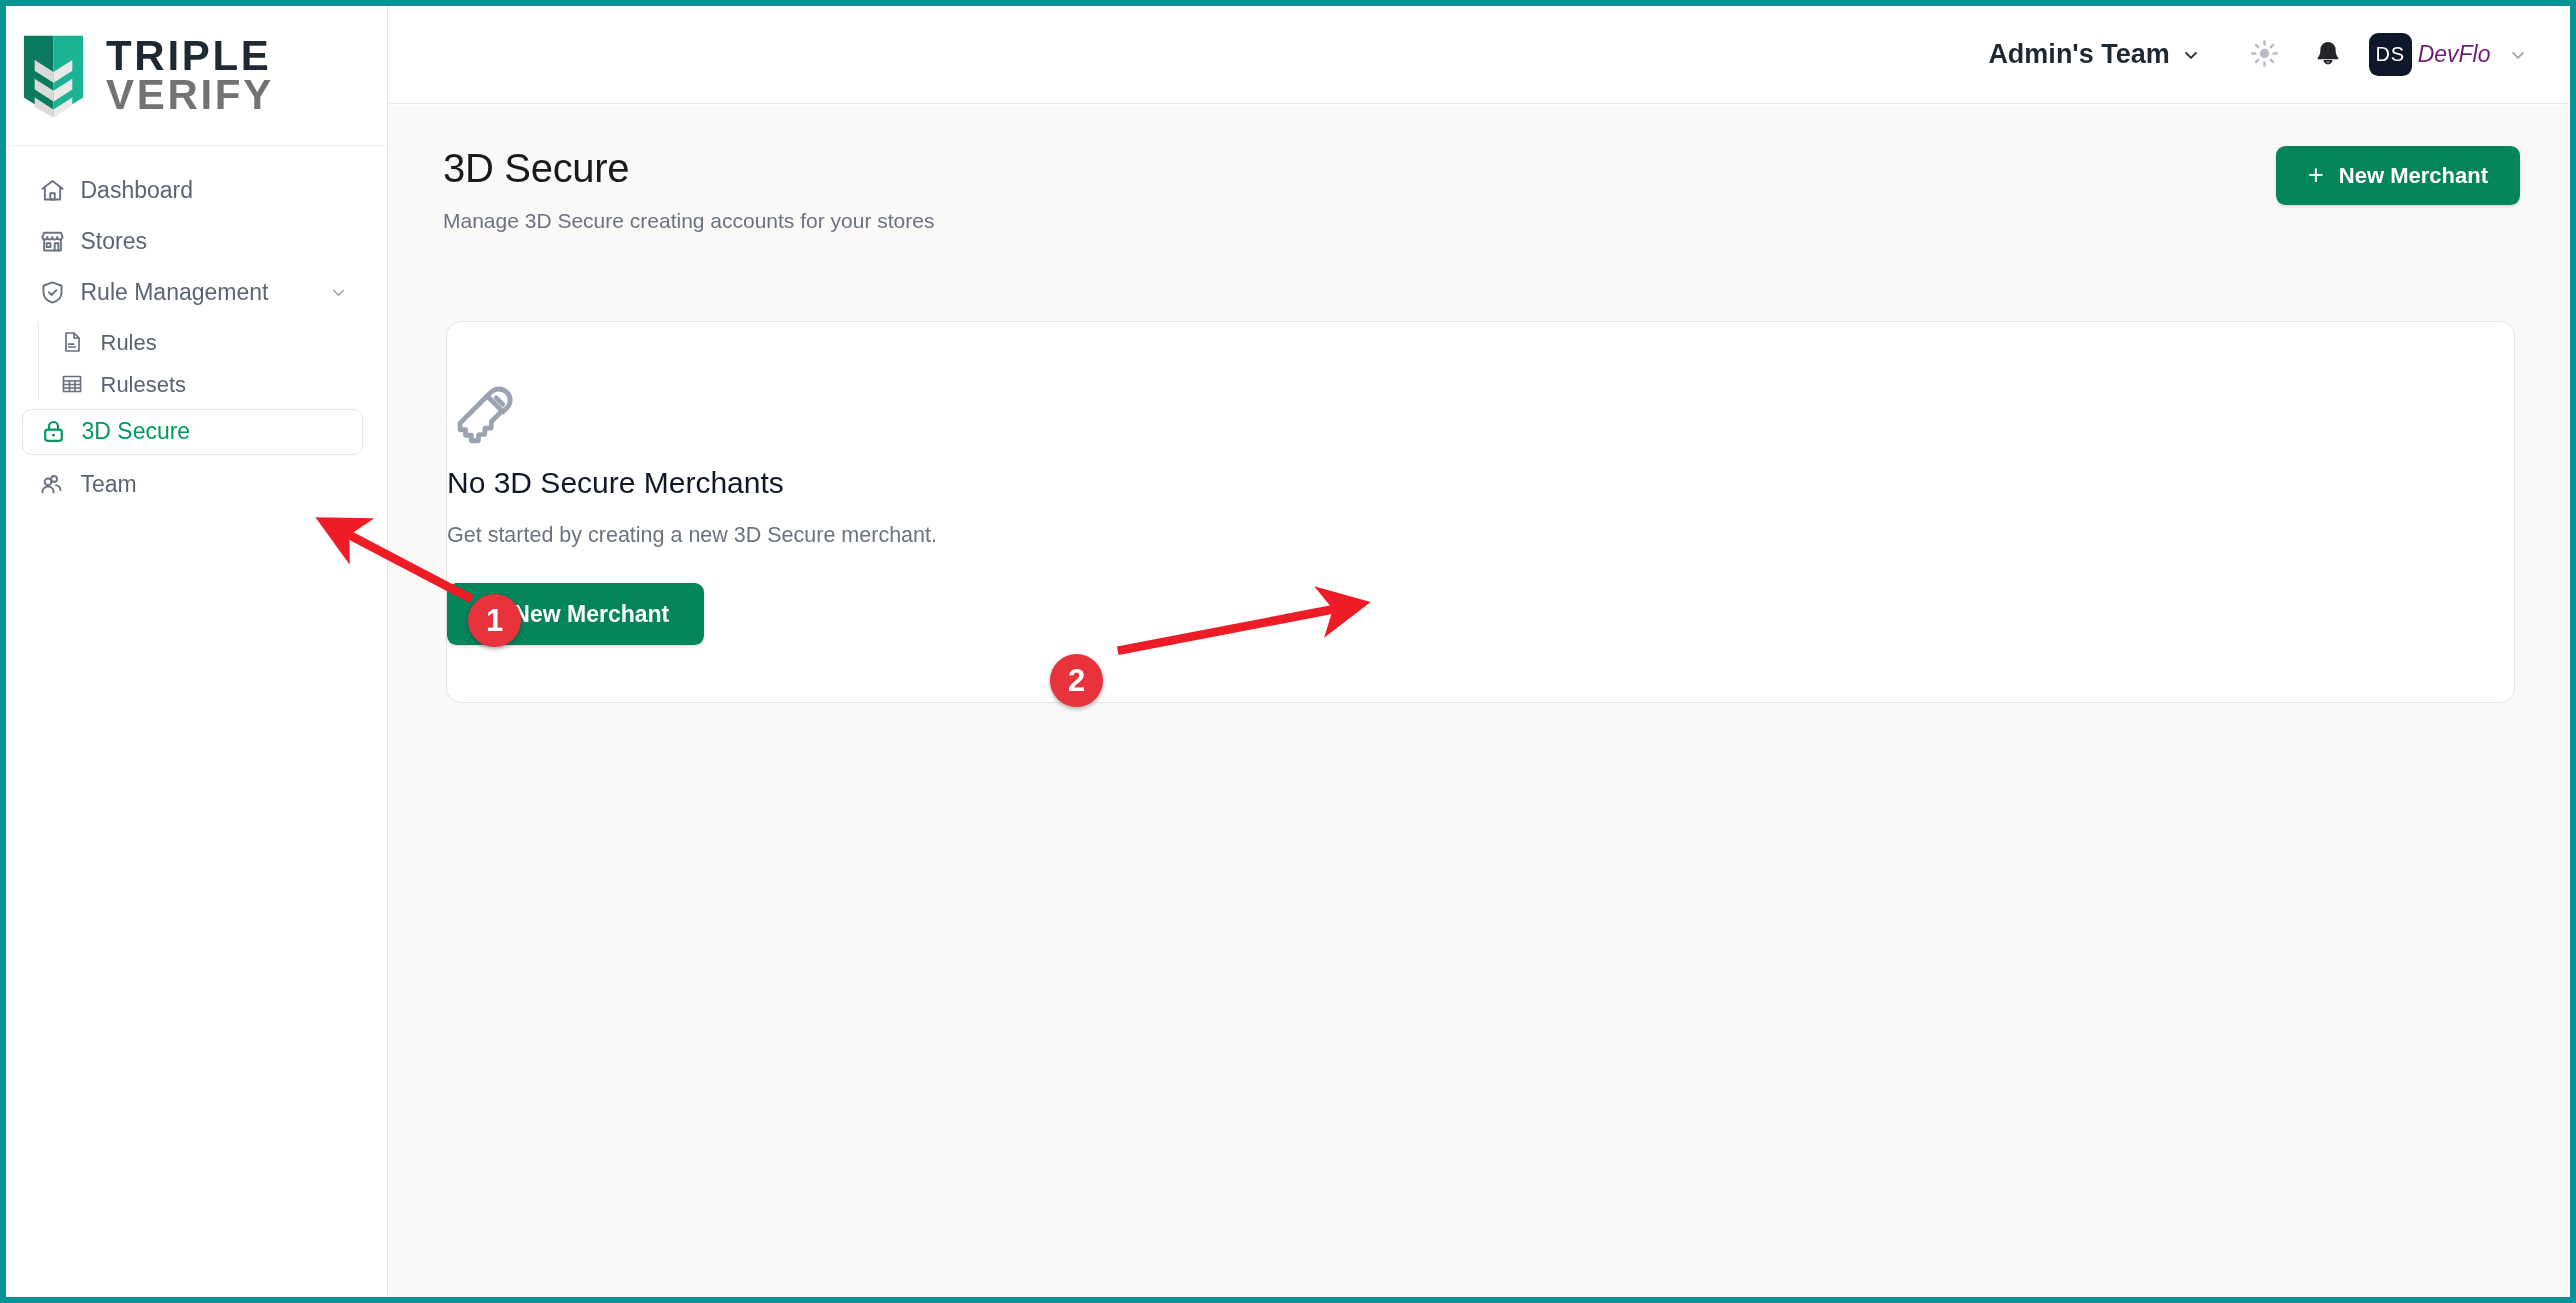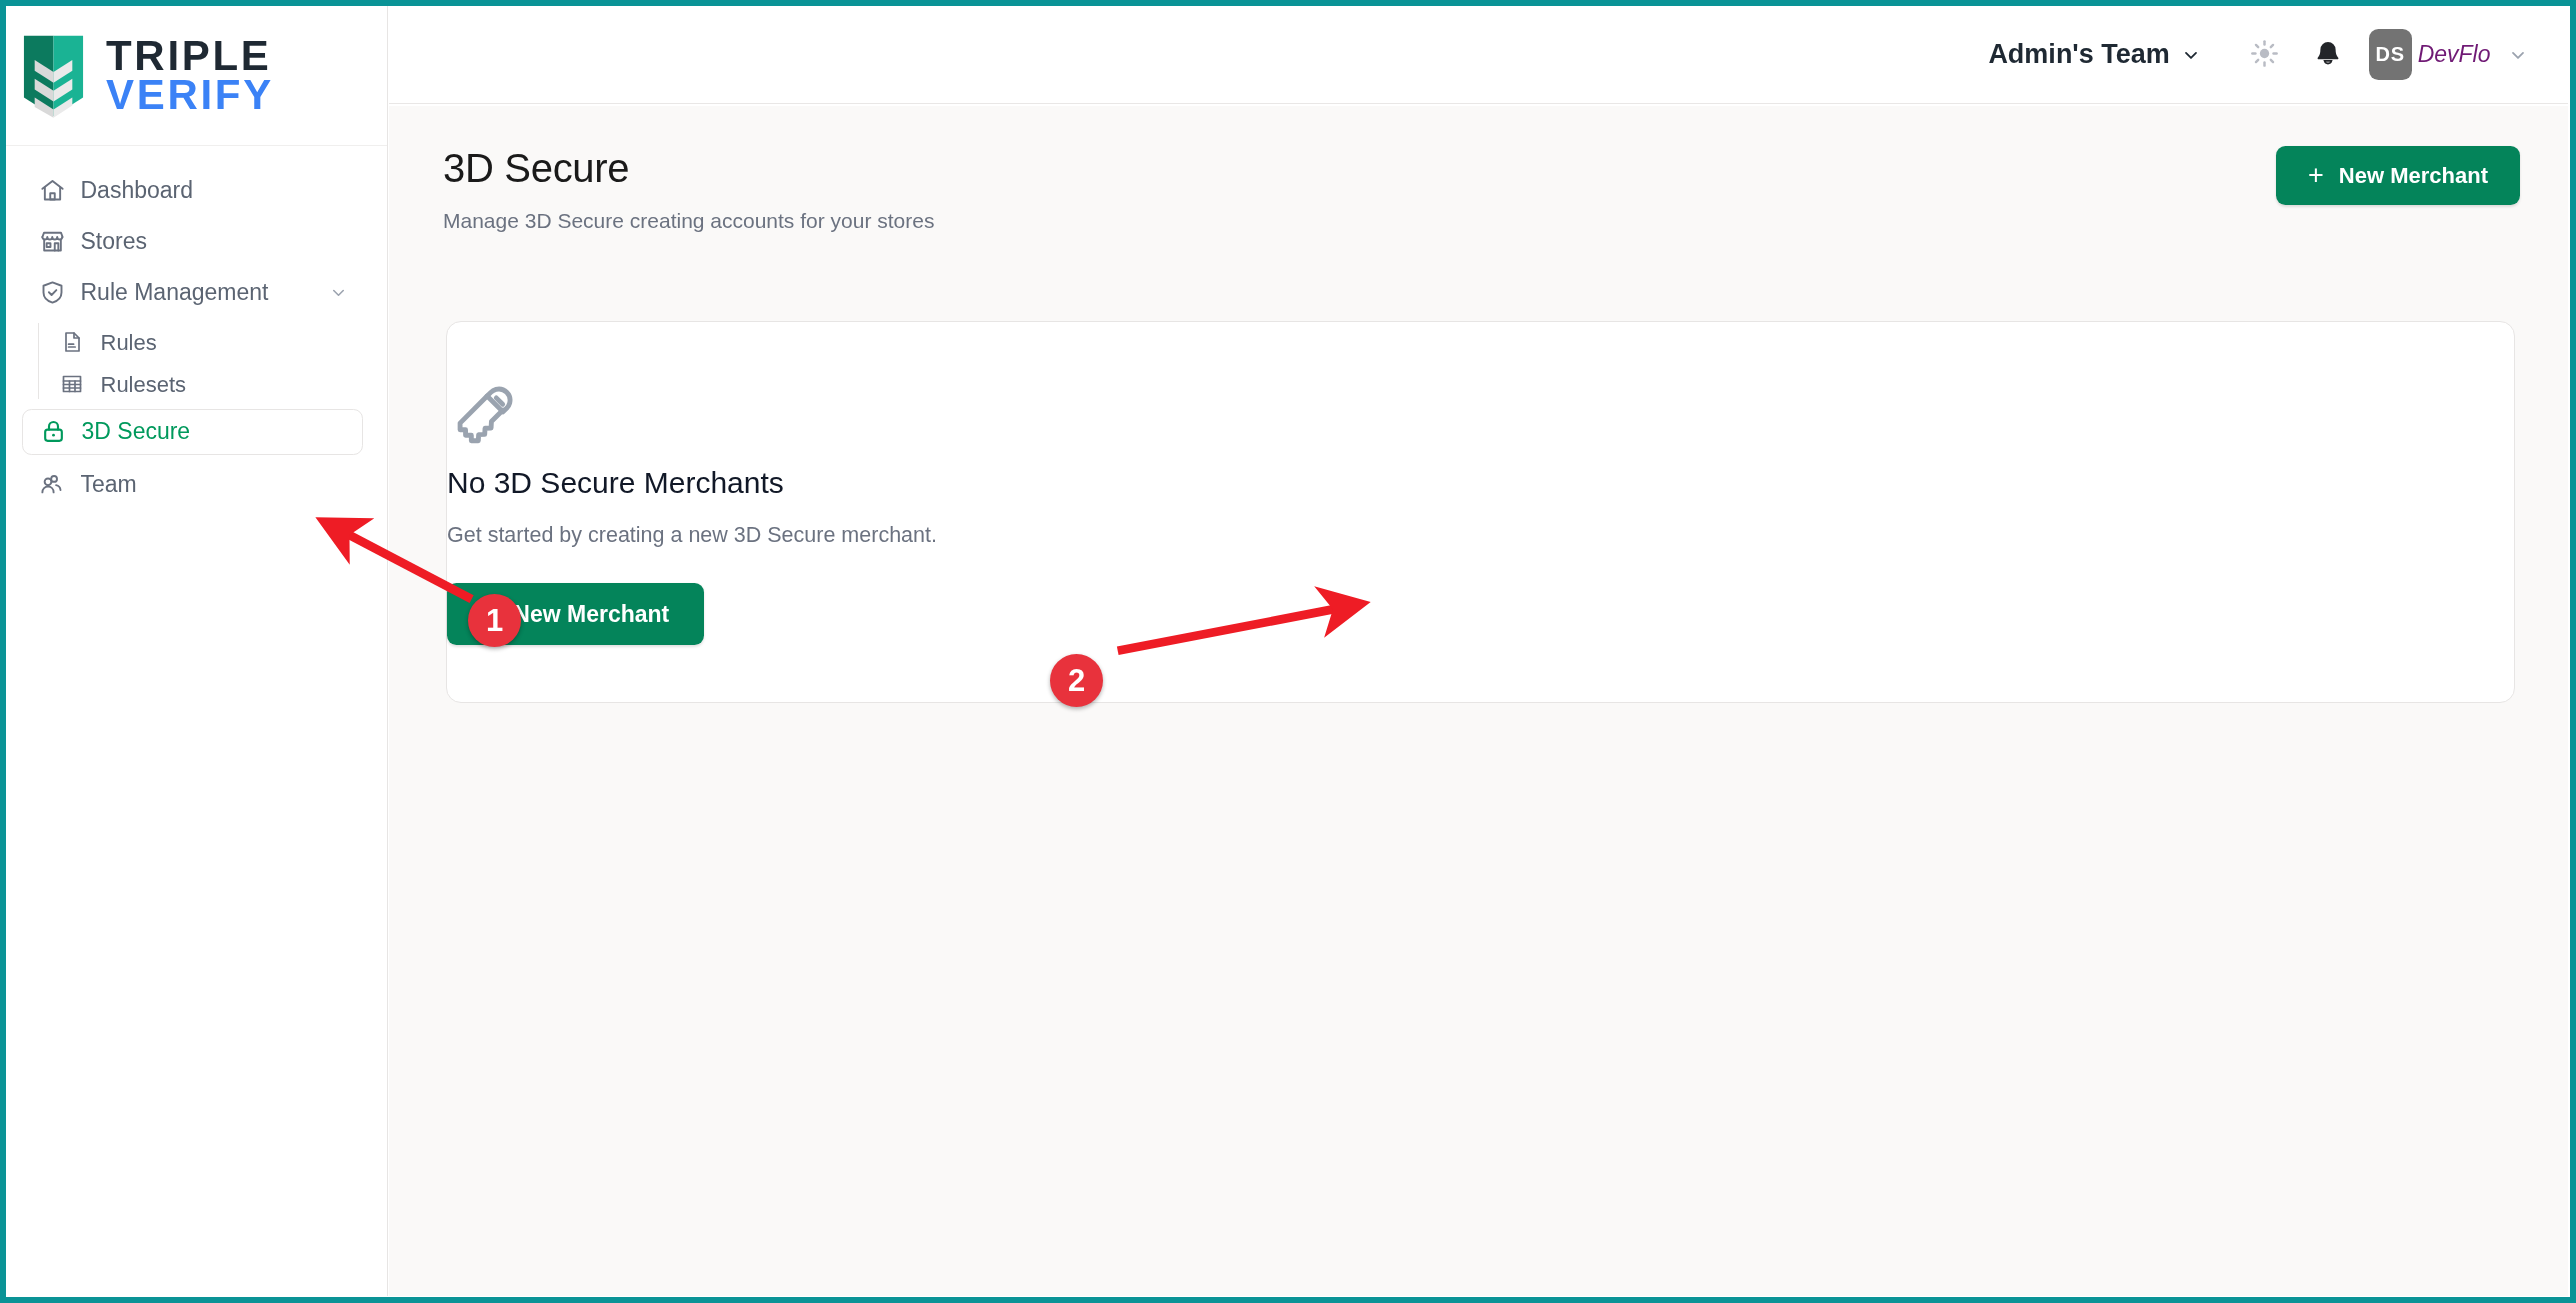--- a/index.html
+++ b/index.html
@@ -38,21 +38,21 @@
     border-bottom: 1.3px solid #f0efee;
   }
   .logo-shield { width: 65px; height: 86px; flex: none; }
   .logo-text { margin-left: 20px; line-height: 0.92; }
   .logo-line1 {
     font-size: 42px; font-weight: bold; letter-spacing: 2.7px;
     color: #1f2933;
   }
   .logo-line2 {
     font-size: 42px; font-weight: bold; letter-spacing: 2.7px;
-    color: #3b82f6;
+    color: #737373;
   }
 
   #nav { padding: 23px 24px 0 16px; }
   .nav-item {
     display: flex;
     align-items: center;
     height: 43px;
     padding: 0 15px;
     border-radius: 8px;
     margin-bottom: 8px;
@@ -127,26 +127,26 @@
   }
   .team-switch .chev { margin-left: 10.8px; display: flex; }
   .icon-btn {
     width: 44px; height: 44px;
     display: flex; align-items: center; justify-content: center;
     cursor: pointer;
     margin-right: 19px;
   }
   .user-chip { display: flex; align-items: center; cursor: pointer; }
   .avatar {
-    width: 43px; height: 51px;
+    width: 43px; height: 43px;
     border-radius: 9.4px;
-    background: #737373;
+    background: #0f172a;
     color: #ffffff;
     font-size: 20px;
-    font-weight: bold;
+    font-weight: normal;
     display: flex; align-items: center; justify-content: center;
     letter-spacing: 0.7px;
   }
   .user-name {
     font-size: 23px; color: #701a75;
     margin-left: 6px;
     font-style: italic;
   }
   .user-chev { margin-left: 17.5px; display: flex; }
 

